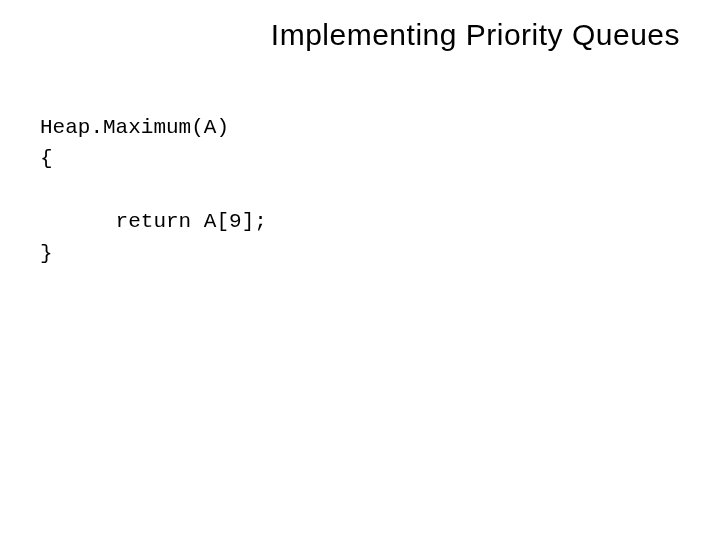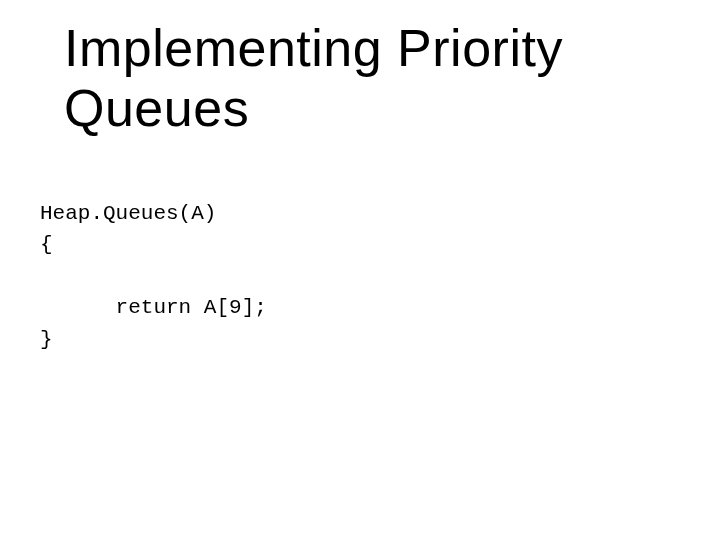--- a/index.html
+++ b/index.html
@@ -13,40 +13,41 @@
       background: #ffffff;
       font-family: Arial, Helvetica, sans-serif;
       overflow: hidden;
     }
     .slide {
       width: 100%;
       height: 100%;
       padding: 18px 40px;
     }
     .title {
-      font-size: 52px;
+      font-size: 30px;
       font-weight: normal;
       color: #000;
-      margin-left: 24px;
+      margin-left: 8px;
       margin-bottom: 28px;
       letter-spacing: 0.5px;
+      text-align: right;
     }
     .code-block {
       font-family: "Courier New", Courier, monospace;
       font-size: 21px;
       color: #000;
       line-height: 1.5;
       white-space: pre;
     }
   </style>
 </head>
 <body>
 
 <div class="slide">
   <h1 class="title">Implementing Priority Queues</h1>
   <div class="code-block">
-<span>Heap.Queues(A)</span>
+<span>Heap.Maximum(A)</span>
 <span>{</span>
 <span></span>
 <span>      return A[9];</span>
 <span>}</span>
   </div>
 </div>
 
 </body></html>

